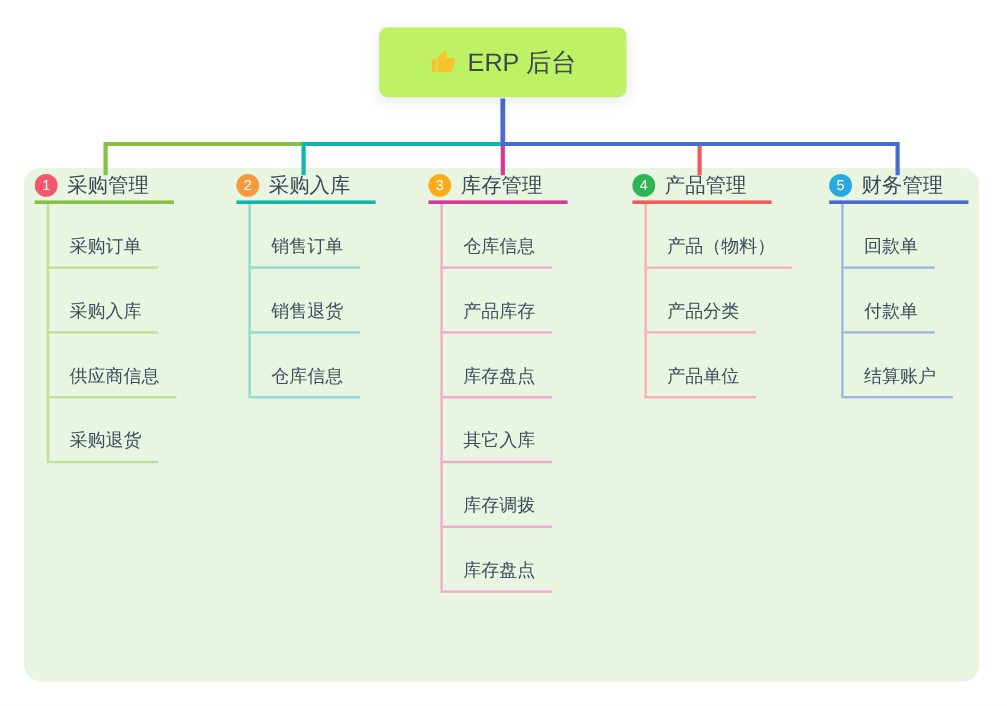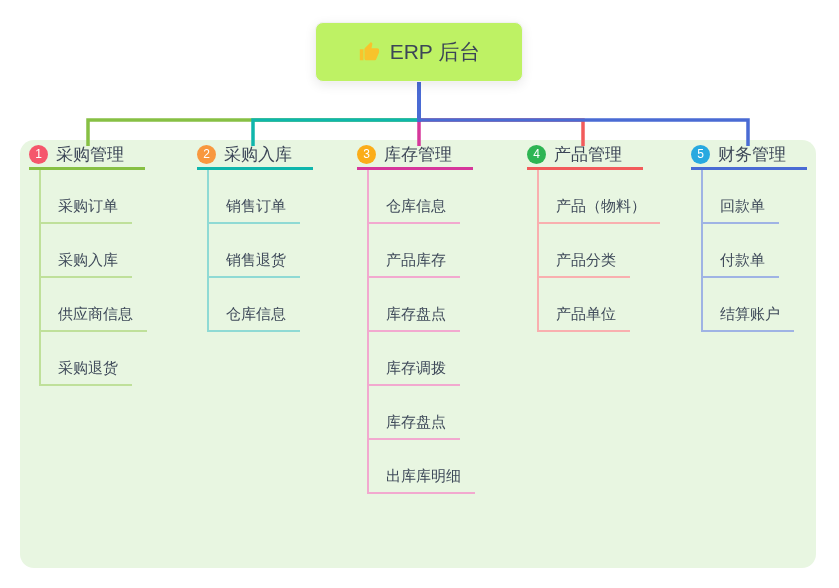--- a/index.html
+++ b/index.html
@@ -96,23 +96,23 @@
 
   <div class="branch" style="left: 357px; --line: #D6379B; --badge: #FBAD19; --child-line: #F2A9CF;">
     <div class="branch-title">
       <span class="badge">3</span>
       <span>库存管理</span>
     </div>
     <div class="children">
       <div class="child">仓库信息</div>
       <div class="child">产品库存</div>
       <div class="child">库存盘点</div>
+      <div class="child">其它入库</div>
       <div class="child">库存调拨</div>
       <div class="child">库存盘点</div>
-      <div class="child">出库库明细</div>
     </div>
   </div>
 
   <div class="branch" style="left: 527px; --line: #F25B5B; --badge: #2EB553; --child-line: #F9AFAF;">
     <div class="branch-title">
       <span class="badge">4</span>
       <span>产品管理</span>
     </div>
     <div class="children">
       <div class="child">产品（物料）</div>

